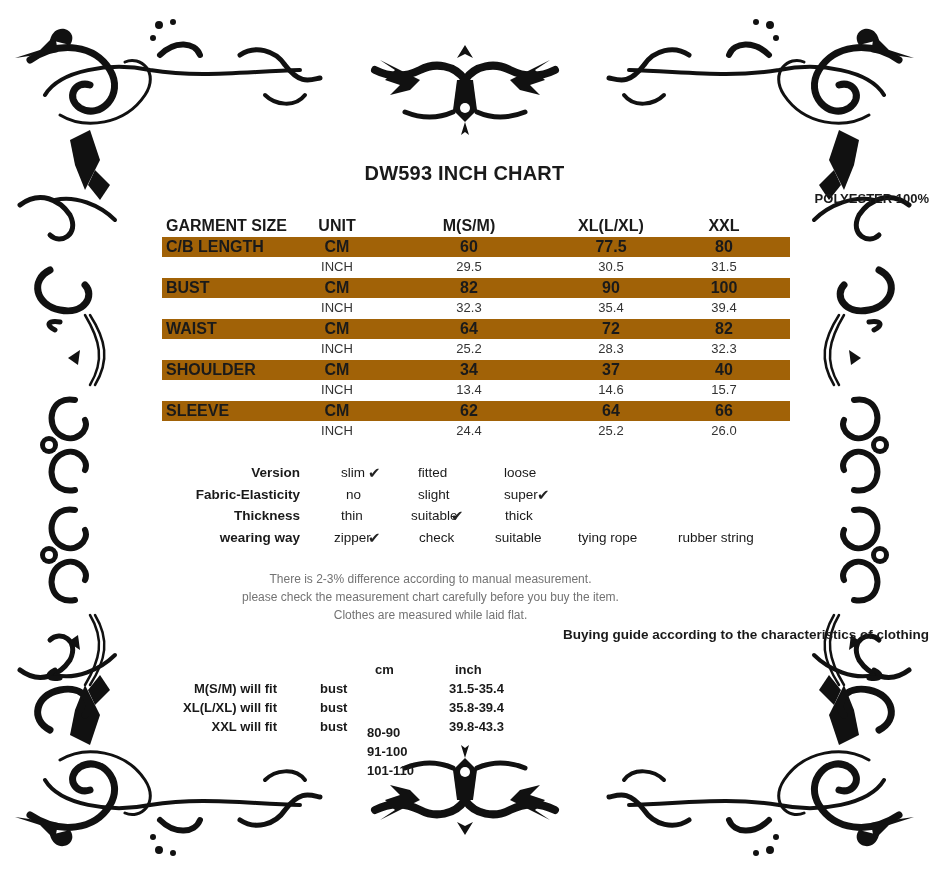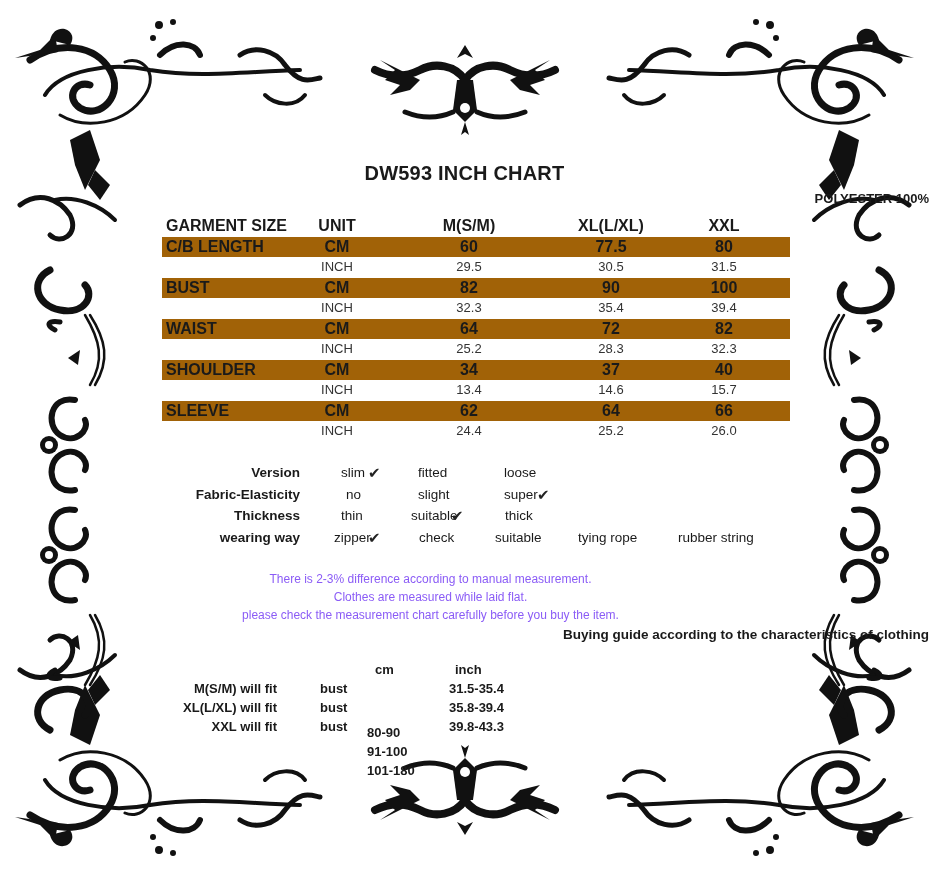--- a/index.html
+++ b/index.html
@@ -19,21 +19,21 @@
   .c3 { left: 404px; width: 90px; }
   .c4 { left: 536px; width: 52px; }
   .hdr .cell { font-size: 16px; font-weight: 700; }
   .cmrow .cell { font-size: 16px; font-weight: 700; }
   .inrow .cell { font-size: 13px; font-weight: 400; color: #333; }
   .attrs { position: absolute; left: 0; top: 463px; width: 929px; }
   .arow { position: relative; height: 21.5px; font-size: 13.5px; }
   .alabel { position: absolute; right: 629px; font-weight: 700; top: 2px; }
   .aopt { position: absolute; top: 2px; margin-left: 20px; }
   .check { position: absolute; top: 1px; font-size: 15px; font-weight: 700; color: #222; }
-  .notes { position: absolute; left: 0; width: 861px; top: 570px; text-align: center; font-size: 12px; line-height: 18px; color: #8b5cf6; }
+  .notes { position: absolute; left: 0; width: 861px; top: 570px; text-align: center; font-size: 12px; line-height: 18px; color: #737373; }
   .guide-title { position: absolute; left: 0; width: 929px; top: 627px; text-align: right; font-size: 13.5px; font-weight: 700; }
   .guide { position: absolute; left: 0; top: 662px; width: 929px; font-size: 13px; font-weight: 700; }
   .grow { position: relative; height: 19px; }
   .gcell { position: absolute; top: 0; }
   .gfit { right: 652px; text-align: right; }
   .gbust { left: 320px; }
   .gcm { left: 367px; margin-top: 44px; }
   .ginch { left: 449px; }
   .orn { fill: #111; }
   .orn-line { fill: none; stroke: #111; stroke-linecap: round; }
@@ -209,22 +209,22 @@
     <span class="check" style="left:368px">✔</span>
     <span class="aopt" style="left:399px">check</span>
     <span class="aopt" style="left:475px">suitable</span>
     <span class="aopt" style="left:558px">tying rope</span>
     <span class="aopt" style="left:658px">rubber string</span>
   </div>
 </div>
 
 <div class="notes">
   <div>There is 2-3% difference according to manual measurement.</div>
+  <div>please check the measurement chart carefully before you buy the item.</div>
   <div>Clothes are measured while laid flat.</div>
-  <div>please check the measurement chart carefully before you buy the item.</div>
 </div>
 
 <div class="guide-title">Buying guide according to the characteristics of clothing</div>
 
 <div class="guide">
   <div class="grow">
     <span class="gcell" style="left:375px">cm</span>
     <span class="gcell" style="left:455px">inch</span>
   </div>
   <div class="grow">
@@ -235,16 +235,16 @@
   </div>
   <div class="grow">
     <span class="gcell gfit">XL(L/XL) will fit</span>
     <span class="gcell gbust">bust</span>
     <span class="gcell gcm">91-100</span>
     <span class="gcell ginch">35.8-39.4</span>
   </div>
   <div class="grow">
     <span class="gcell gfit">XXL will fit</span>
     <span class="gcell gbust">bust</span>
-    <span class="gcell gcm">101-180</span>
+    <span class="gcell gcm">101-110</span>
     <span class="gcell ginch">39.8-43.3</span>
   </div>
 </div>
 
 </body></html>

